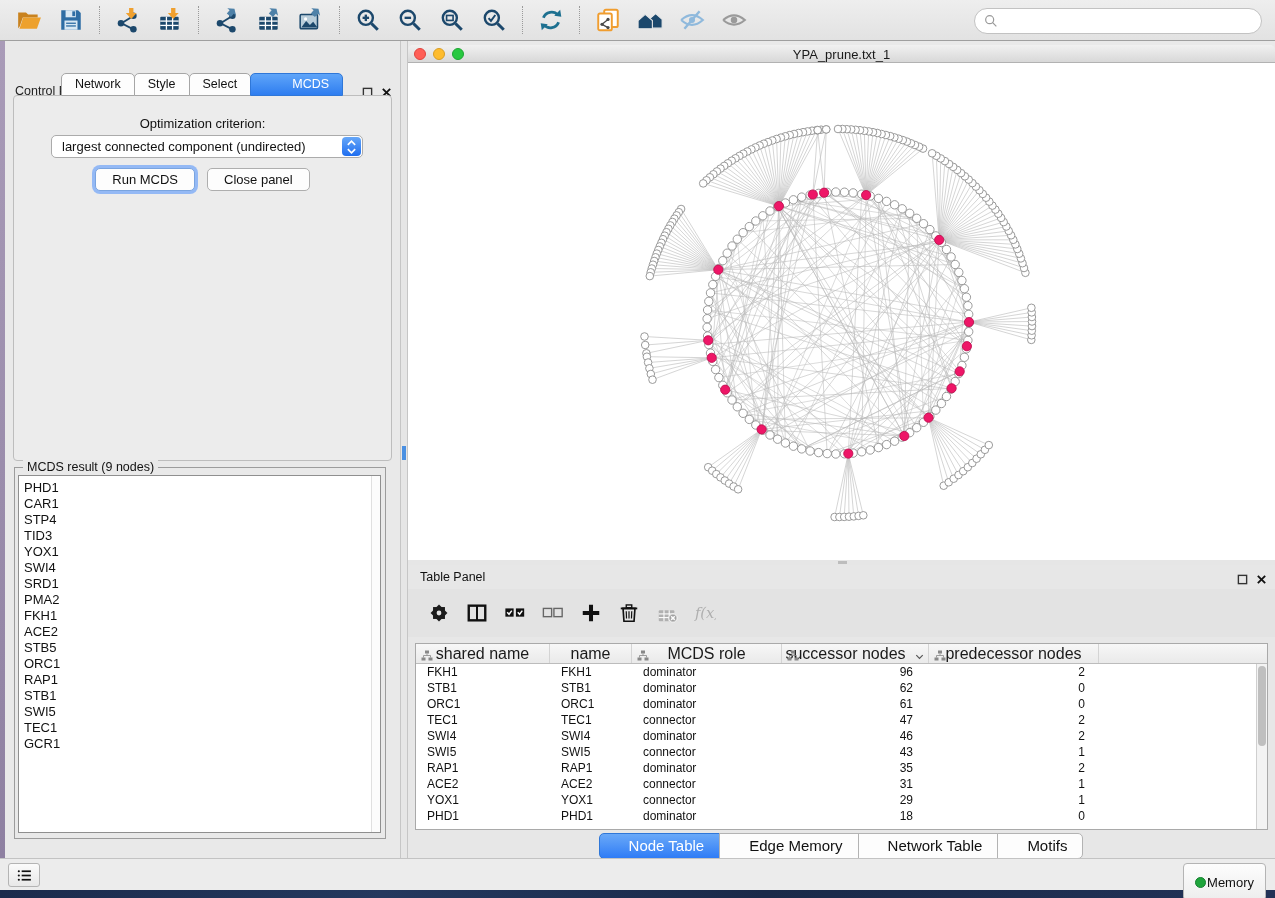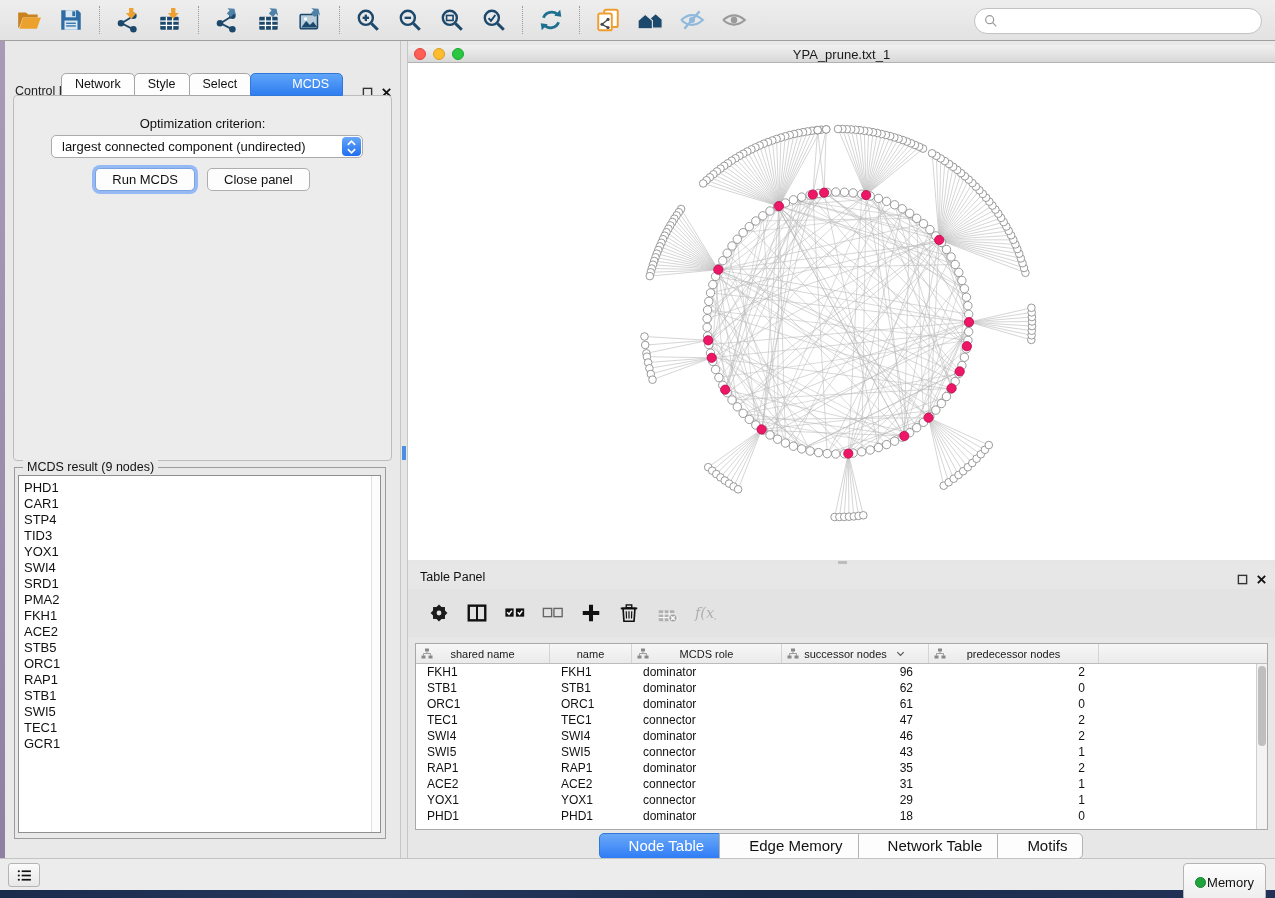--- a/index.html
+++ b/index.html
@@ -57,21 +57,21 @@
   .net-title { position:absolute; left:0; right:0; top:2px; text-align:center; font-size:13px; color:#1a1a1a; }
   .net-canvas { position:absolute; left:0; top:22px; width:867px; height:497px; background:#fff; }
 
   
   .table-panel { position:absolute; left:408px; top:565px; width:867px; height:293px; background:#e7e7e7; }
   .tp-toolbar { position:absolute; left:0; right:0; top:24px; height:48px; background:#e3e3e3; display:flex; align-items:center; padding-left:18px; }
   .tp-btn { width:26px; height:26px; margin-right:12px; display:flex; align-items:center; justify-content:center; }
   .tp-btn svg { width:22px; height:22px; }
   .tbl { position:absolute; left:7px; top:78px; width:853px; height:187px; background:#fff; border:1px solid #a9a9a9; overflow:hidden; }
   .tbl-header { display:flex; height:20px; background:linear-gradient(#f7f7f7,#eaeaea); border-bottom:1px solid #bcbcbc; }
-  .th { position:relative; display:flex; align-items:center; justify-content:center; border-right:1px solid #d4d4d4; font-size:11px; color:#1a1a1a; }
+  .th { position:relative; display:flex; align-items:center; justify-content:center; border-right:1px solid #d4d4d4; font-size:16px; color:#1a1a1a; }
   .th .sitemap { position:absolute; left:5px; top:4px; width:12px; height:12px; }
   .th .chev { width:11px; height:11px; margin-left:8px; }
   .c0{width:134px}.c1{width:82px}.c2{width:150px}.c3{width:147px}.c4{width:170px}.c5{flex:1; border-right:none;}
   .tbl-row { display:flex; height:16px; font-size:12px; align-items:center; }
   .td { overflow:hidden; white-space:nowrap; }
   .td.l { padding-left:11px; text-align:left; }
   .td.r { text-align:right; }
   .td.c3.r { padding-right:16px; } .td.c4.r { padding-right:14px; }
   .tbl-vscroll { position:absolute; right:0; top:20px; bottom:0; width:11px; background:#f3f3f3; border-left:1px solid #cfcfcf; }
   .tbl-vscroll .thumb { position:absolute; left:1px; right:1px; top:2px; height:80px; background:#bfbfbf; border-radius:5px; }

